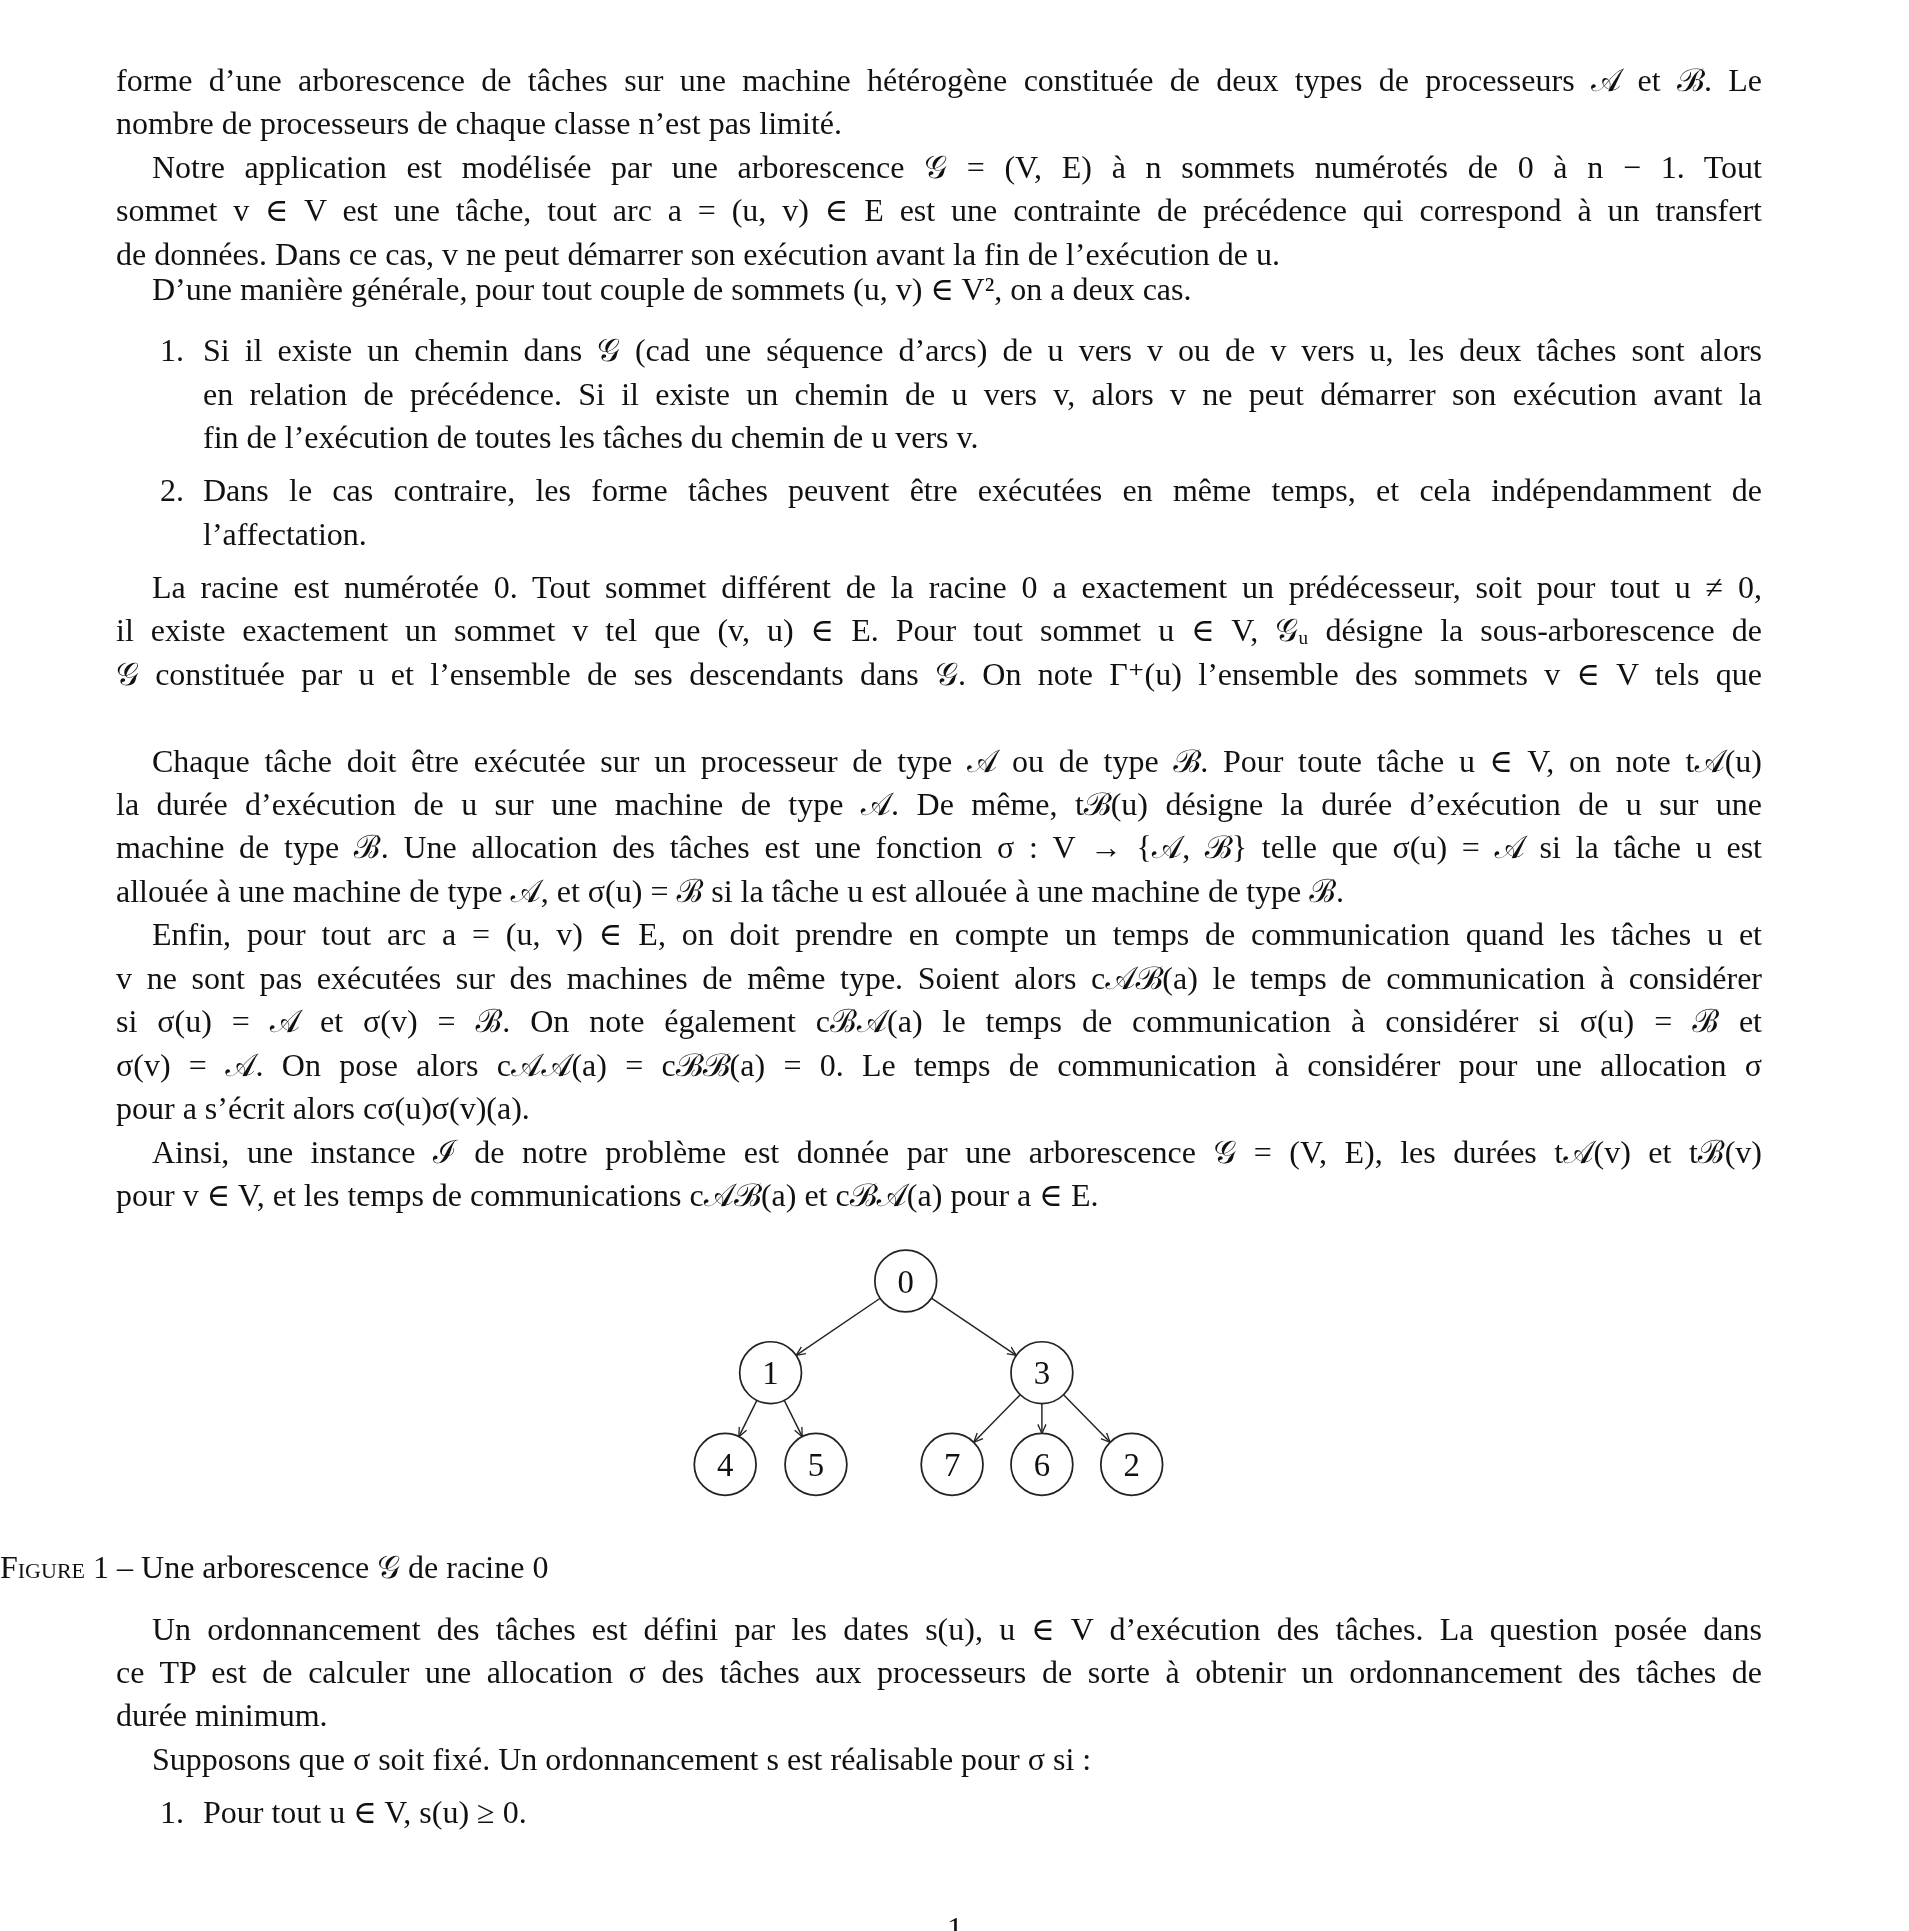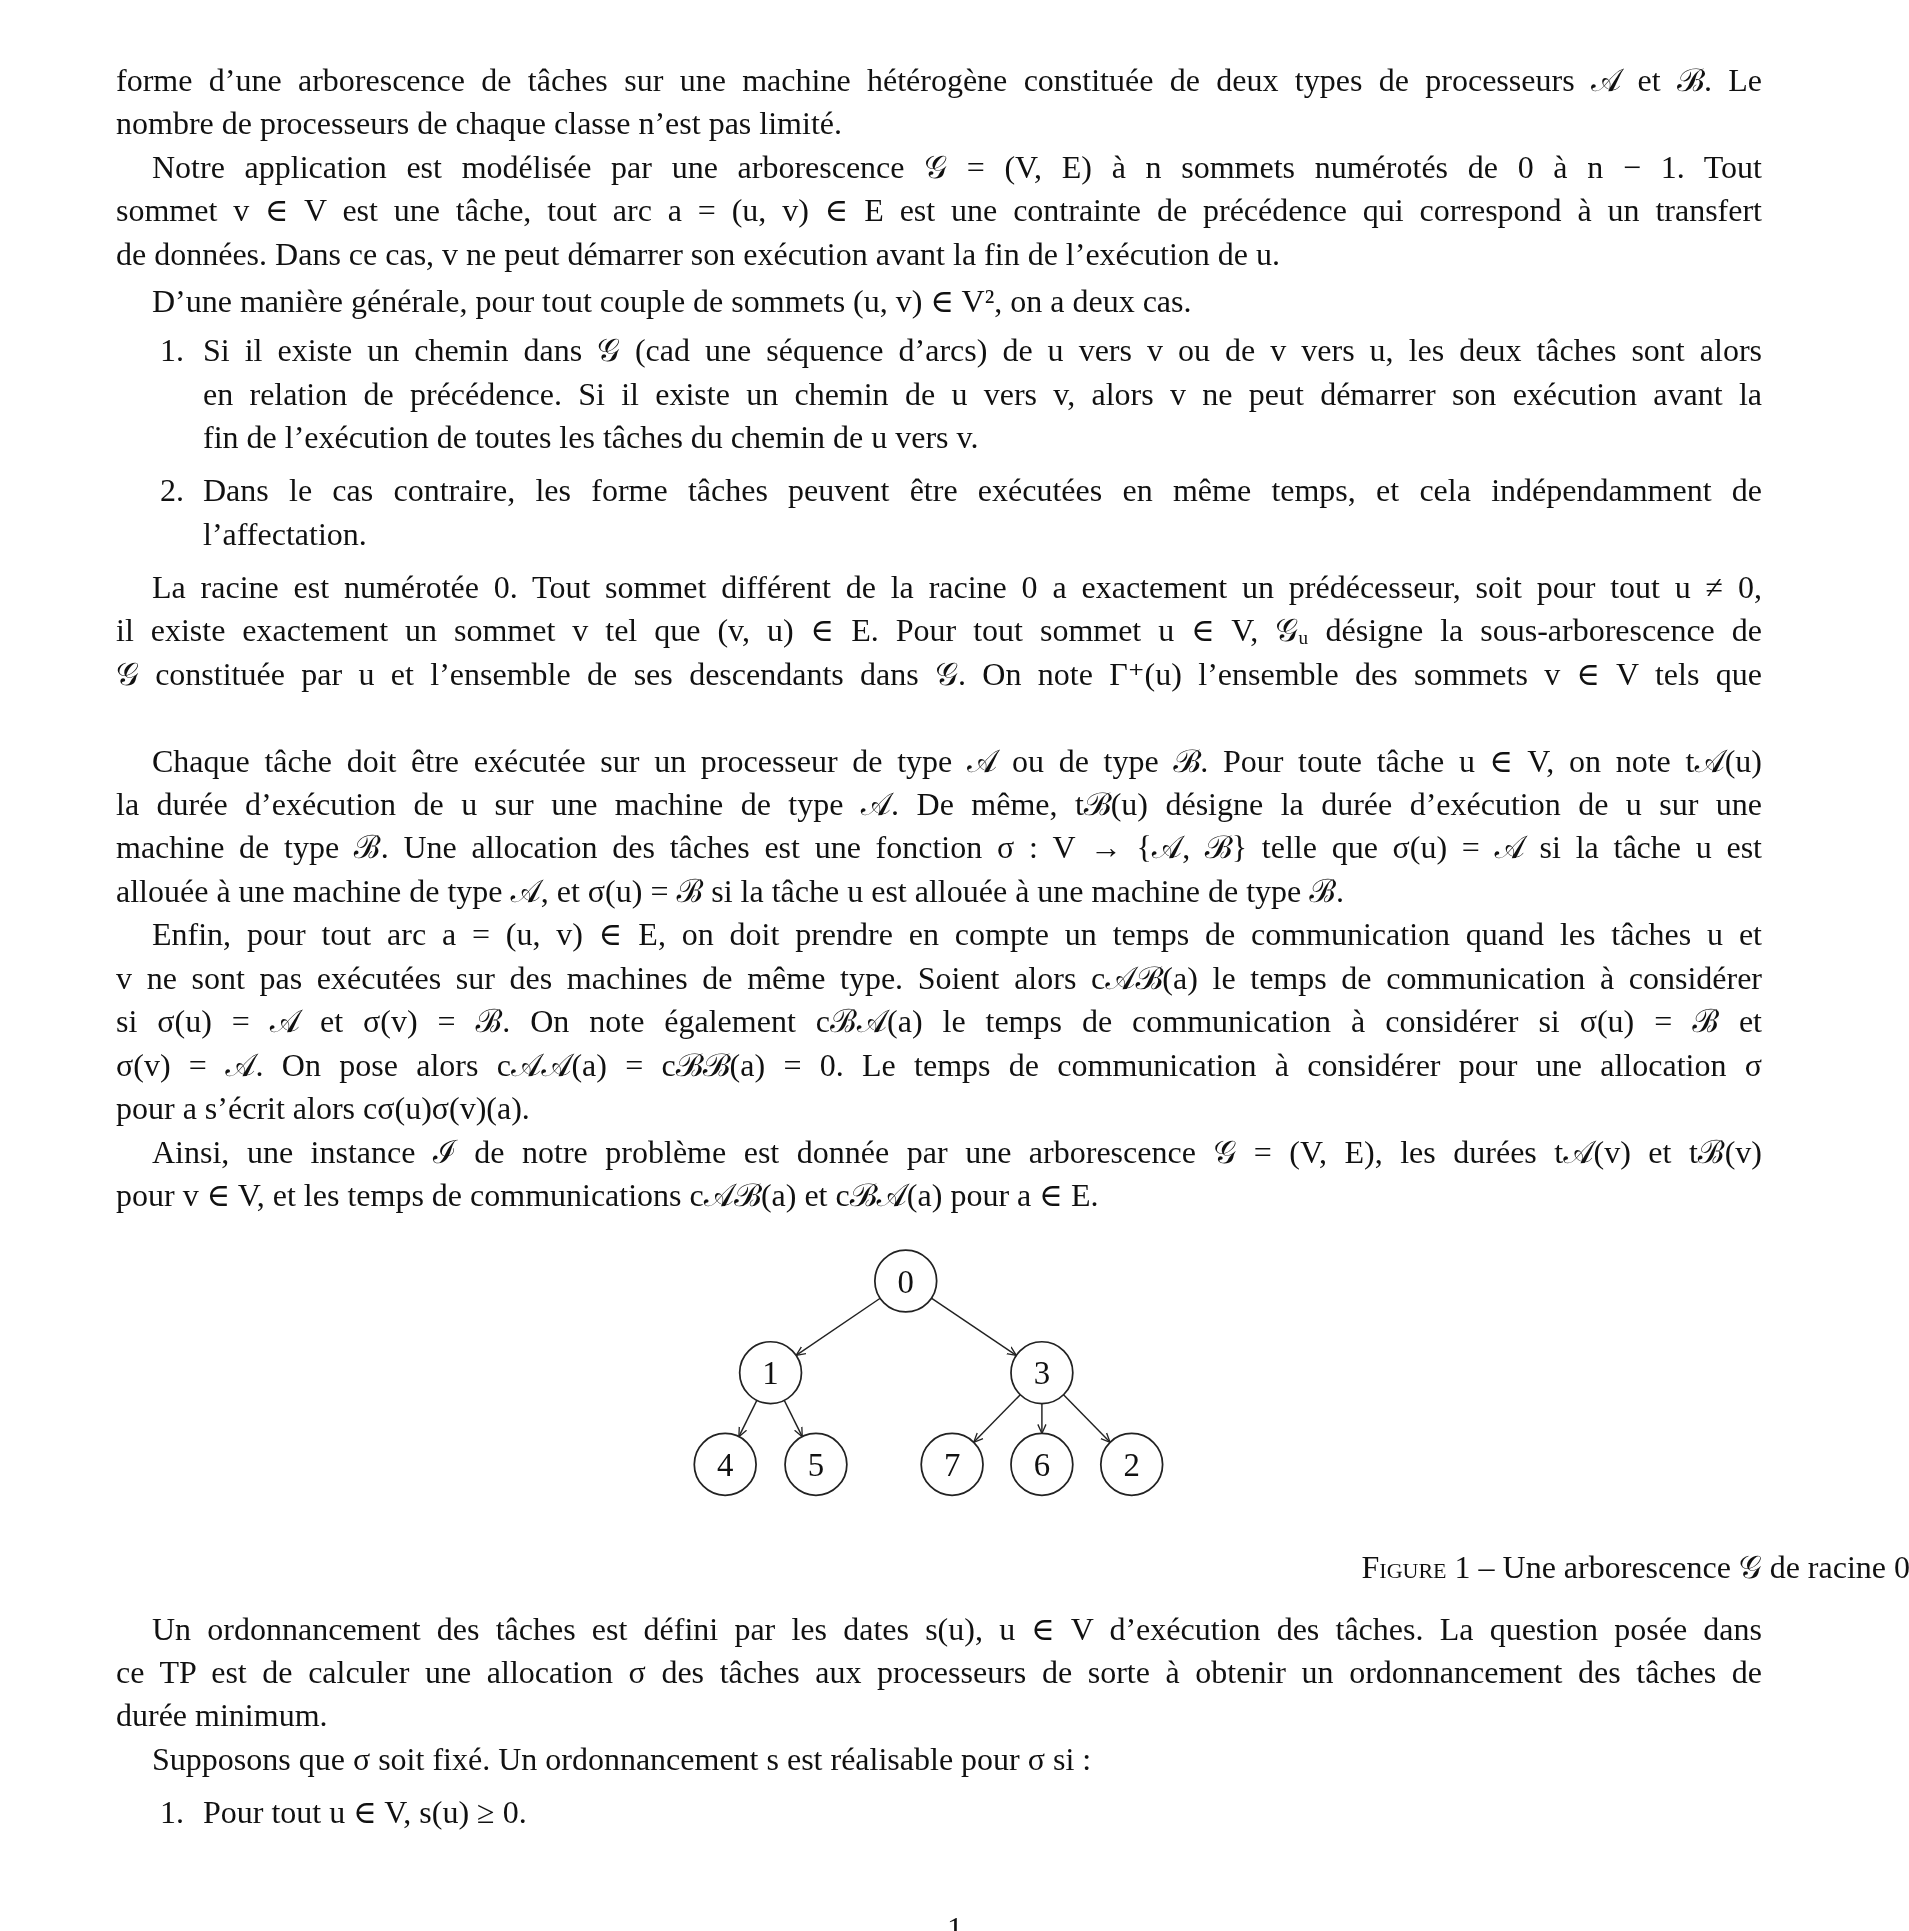--- a/index.html
+++ b/index.html
@@ -4,38 +4,38 @@
 <style>
   html, body { margin:0; padding:0; background:#ffffff; }
   body { width:1910px; height:1931px; overflow:hidden; position:relative;
          font-family:"Liberation Serif","DejaVu Serif",serif; color:#111; }
   .page { position:absolute; left:0; top:0; width:1910px; height:1931px; }
   .line { position:absolute; left:116px; width:1646px; font-size:32px; line-height:43px; white-space:nowrap; }
   .just { text-align:justify; text-align-last:justify; }
   .indent { left:152px; width:1610px; }
   .item { left:203px; width:1559px; }
   .num { position:absolute; left:160px; font-size:32px; line-height:43px; }
-  .caption { position:absolute; top:1549px; left:0; width:1910px; text-align:right; font-size:32px; }
+  .caption { position:absolute; top:1549px; left:0; width:1910px; text-align:left; font-size:32px; }
   .sc { font-variant:small-caps; }
   .pagenum { position:absolute; top:1910px; left:0; width:1910px; text-align:center; font-size:32px; }
   svg text { font-family:"Liberation Serif","DejaVu Serif",serif; }
 </style>
 </head>
 <body>
 
 <div class="page">
 
   <div class="line just" style="top:59px">forme d’une arborescence de tâches sur une machine hétérogène constituée de deux types de processeurs 𝒜 et ℬ. Le</div>
   <div class="line" style="top:102px">nombre de processeurs de chaque classe n’est pas limité.</div>
 
   <div class="line indent just" style="top:146px">Notre application est modélisée par une arborescence 𝒢 = (V, E) à n sommets numérotés de 0 à n − 1. Tout</div>
   <div class="line just" style="top:189px">sommet v ∈ V est une tâche, tout arc a = (u, v) ∈ E est une contrainte de précédence qui correspond à un transfert</div>
   <div class="line" style="top:233px">de données. Dans ce cas, v ne peut démarrer son exécution avant la fin de l’exécution de u.</div>
 
-  <div class="line indent" style="top:280px">D’une manière générale, pour tout couple de sommets (u, v) ∈ V², on a deux cas.</div>
+  <div class="line indent" style="top:268px">D’une manière générale, pour tout couple de sommets (u, v) ∈ V², on a deux cas.</div>
 
   <div class="num" style="top:329px">1.</div>
   <div class="line item just" style="top:329px">Si il existe un chemin dans 𝒢 (cad une séquence d’arcs) de u vers v ou de v vers u, les deux tâches sont alors</div>
   <div class="line item just" style="top:373px">en relation de précédence. Si il existe un chemin de u vers v, alors v ne peut démarrer son exécution avant la</div>
   <div class="line item" style="top:416px">fin de l’exécution de toutes les tâches du chemin de u vers v.</div>
 
   <div class="num" style="top:469px">2.</div>
   <div class="line item just" style="top:469px">Dans le cas contraire, les forme tâches peuvent être exécutées en même temps, et cela indépendamment de</div>
   <div class="line item" style="top:513px">l’affectation.</div>
 

